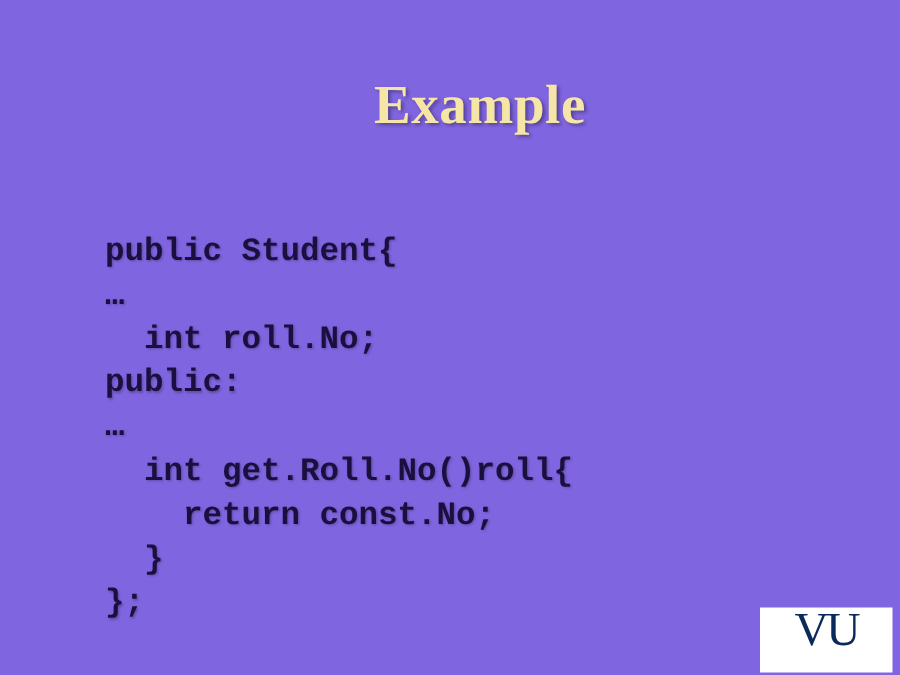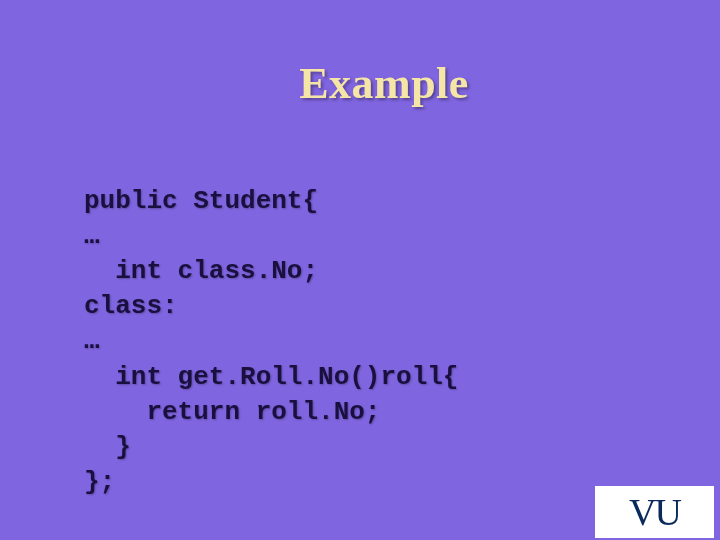--- a/index.html
+++ b/index.html
@@ -26,47 +26,47 @@
     line-height: 1.35;
     color: #1a1040;
     padding-left: 36px;
     white-space: pre;
     text-shadow: 1px 1px 2px rgba(0,0,0,0.25);
   }
   .logo {
     position: absolute;
     right: 18px;
     bottom: 14px;
-    width: 119px;
+    width: 106px;
     height: 52px;
     background: #ffffff;
     display: flex;
-    align-items: center;
+    align-items: flex-end;
     justify-content: center;
   }
   .logo-text {
     font-family: Georgia, 'Times New Roman', serif;
     font-size: 38px;
     font-weight: 400;
     color: #0b2a5b;
     letter-spacing: -2px;
   }
 </style>
 </head>
 <body>
 
 <div class="title">Example</div>
 
 <div class="code">
 <span>public Student{</span>
 <span>…</span>
-<span>  int class.No;</span>
-<span>class:</span>
+<span>  int roll.No;</span>
+<span>public:</span>
 <span>…</span>
 <span>  int get.Roll.No()roll{</span>
-<span>    return roll.No;</span>
+<span>    return const.No;</span>
 <span>  }</span>
 <span>};</span>
 </div>
 
 <div class="logo">
   <span class="logo-text">VU</span>
 </div>
 
 </body></html>

